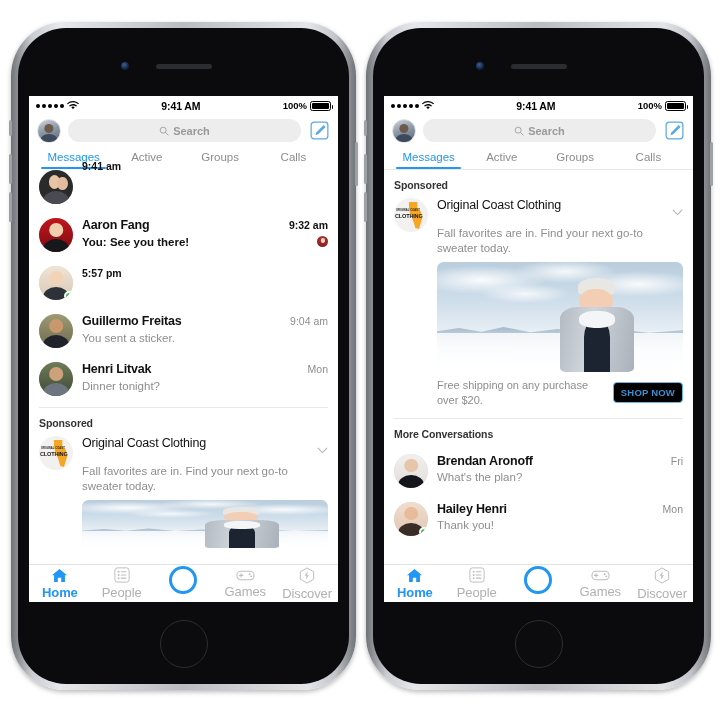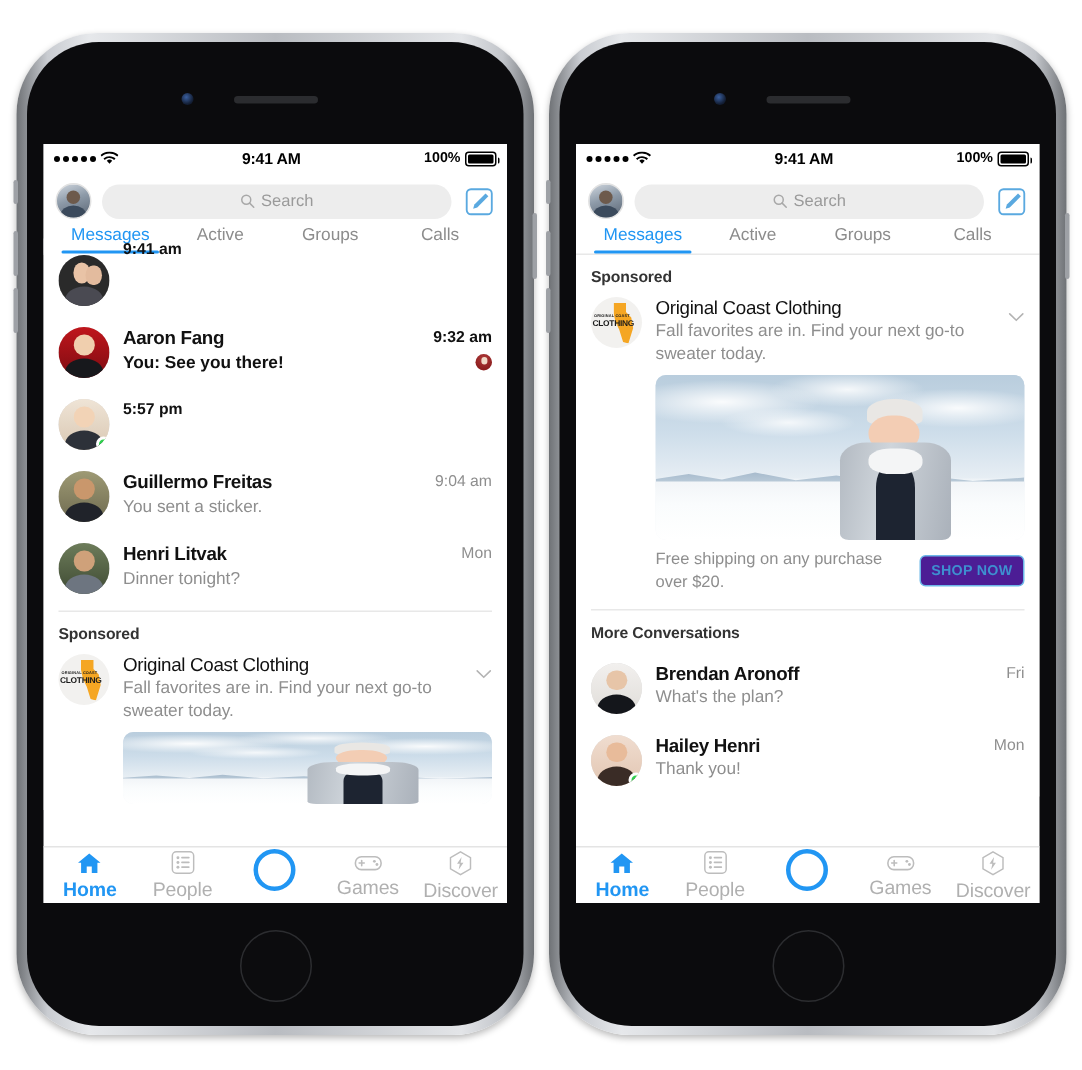--- a/index.html
+++ b/index.html
@@ -68,21 +68,21 @@
   .dots i { width: 4px; height: 4px; border-radius: 50%; background: #000; display: block; }
   .wifi { display:block; }
   .sb-time { flex: 1; text-align: center; font-size: 10.5px; font-weight: 600; letter-spacing: -.1px; }
   .sb-right { display: flex; align-items: center; gap: 3px; font-size: 9.5px; font-weight: 600; }
   .battery { width: 21px; height: 10px; border: 1px solid #000; border-radius: 2.5px; position: relative; }
   .battery::after { content:""; position:absolute; right:-3px; top:3px; width:1.5px; height:4px; background:#000; border-radius:0 1px 1px 0; }
   .battery i { position:absolute; inset:1px; background:#000; border-radius:1px; display:block; }
 
   
   .header { background: #fff; padding: 4px 8px 0 8px; }
-  .header-row { display: flex; align-items: center; gap: 7px; height: 30px; }
+  .header-row { display: flex; align-items: flex-start; gap: 7px; height: 30px; font-weight: bold; }
   .avatar-me {
     width: 24px; height: 24px; border-radius: 50%;
     background: linear-gradient(160deg,#cfd6de 0%, #8d9aa8 45%, #5b6675 100%);
     position: relative; overflow: hidden; flex: 0 0 auto;
     border: 1px solid #e2e2e2;
   }
   .avatar-me::before { content:""; position:absolute; left:50%; top:16%; transform:translateX(-50%); width:42%; height:42%; border-radius:50%; background:#6d5a4c; }
   .avatar-me::after { content:""; position:absolute; left:50%; bottom:-18%; transform:translateX(-50%); width:78%; height:55%; border-radius:50% 50% 0 0; background:#3b4a5c; }
   .searchbar {
     flex: 1; height: 23px; border-radius: 12px; background: #ededed;
@@ -149,21 +149,21 @@
   }
   .ad-logo .cal {
     position: absolute; right: 3px; top: 4px; width: 16px; height: 27px;
     background: #f5a623;
     clip-path: polygon(0% 0%, 52% 0%, 52% 22%, 74% 36%, 82% 62%, 62% 100%, 40% 96%, 24% 66%, 8% 46%, 0% 24%);
   }
   .ad-logo .lt1 { position:absolute; left:2px; top:11px; font-size:2.6px; font-weight:700; color:#1a1a1a; letter-spacing:.1px; }
   .ad-logo .lt2 { position:absolute; left:1px; top:15px; font-size:5.6px; font-weight:800; color:#1a1a1a; letter-spacing:-.2px; }
   .ad-head { flex: 1; min-width: 0; }
   .ad-title { font-size: 12.5px; font-weight: 500; color: #111; letter-spacing: -.2px; }
-  .ad-sub { font-size: 11.5px; color: #8e8e8e; line-height: 1.28; margin-top: 2px; }
+  .ad-sub { font-size: 11.5px; color: #8e8e8e; line-height: 1.28; margin-top: 14px; }
   .ad-chevron { flex: 0 0 auto; padding-top: 4px; }
 
   .ad-img {
     margin: 7px 0 0 43px; height: 110px; border-radius: 7px; overflow: hidden;
     position: relative; background: linear-gradient(#cfdce8 0%, #dfe8f0 40%, #eef3f7 62%, #f6f8fa 100%);
   }
   .ad-img.short { height: 48px; }
   .sky { position:absolute; left:0; right:0; top:0; height:62%;
          background:
            radial-gradient(ellipse 38% 30% at 18% 26%, rgba(255,255,255,.92), rgba(255,255,255,0) 70%),
@@ -187,21 +187,21 @@
   .model .face { position:absolute; left:26%; width:46%; top:14%; height:26%;
                  background:#f3cdb4; border-radius:46% 46% 50% 50%; }
   .model .hair { position:absolute; left:16%; width:68%; top:18%; height:42%;
                  background: linear-gradient(#d9b382,#c39a65); border-radius:46% 46% 38% 38%; z-index:-1; }
   .model .hat  { position:absolute; left:24%; width:50%; top:2%; height:18%;
                  background:#e9e7e4; border-radius:48% 48% 18% 18%; }
 
   .ad-cta { display: flex; align-items: center; margin: 6px 0 0 43px; gap: 8px; }
   .ad-cta-text { flex: 1; font-size: 11px; color: #8e8e8e; line-height: 1.28; }
   .shop-btn {
-    flex: 0 0 auto; border: 1px solid #6cb7e8; color: #3e8fd0; background: #4c1d95;
+    flex: 0 0 auto; border: 1px solid #6cb7e8; color: #3e8fd0; background: #000000;
     border-radius: 4px; font-size: 9.5px; font-weight: 600; letter-spacing: .2px;
     padding: 4px 7px;
   }
 
   
   .tabbar {
     position: absolute; left: 0; right: 0; bottom: 0; height: 38px;
     background: #fff; border-top: 1px solid #e4e4e4;
     display: flex; align-items: center;
   }

